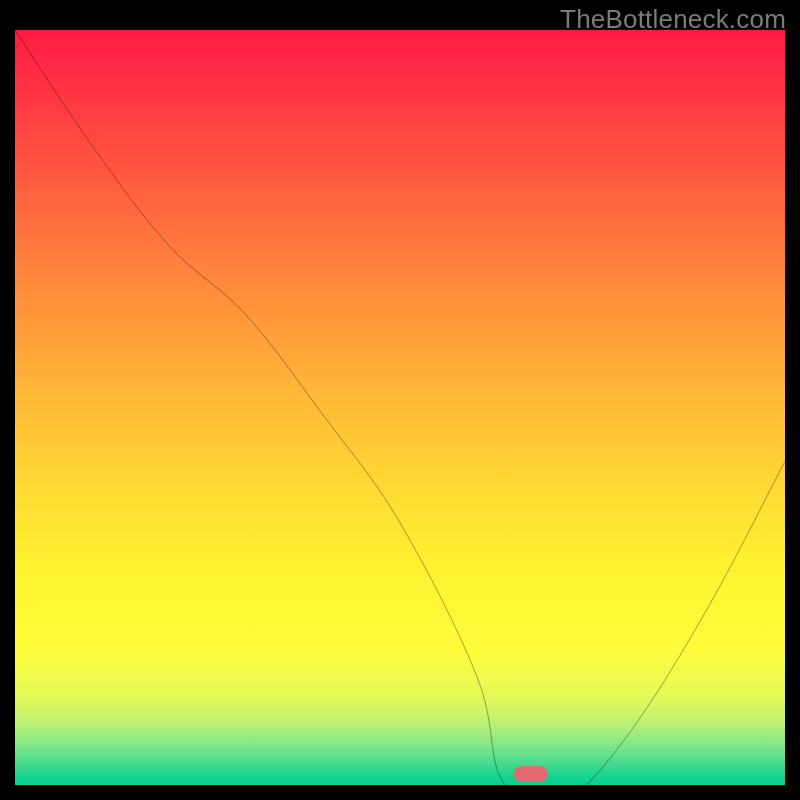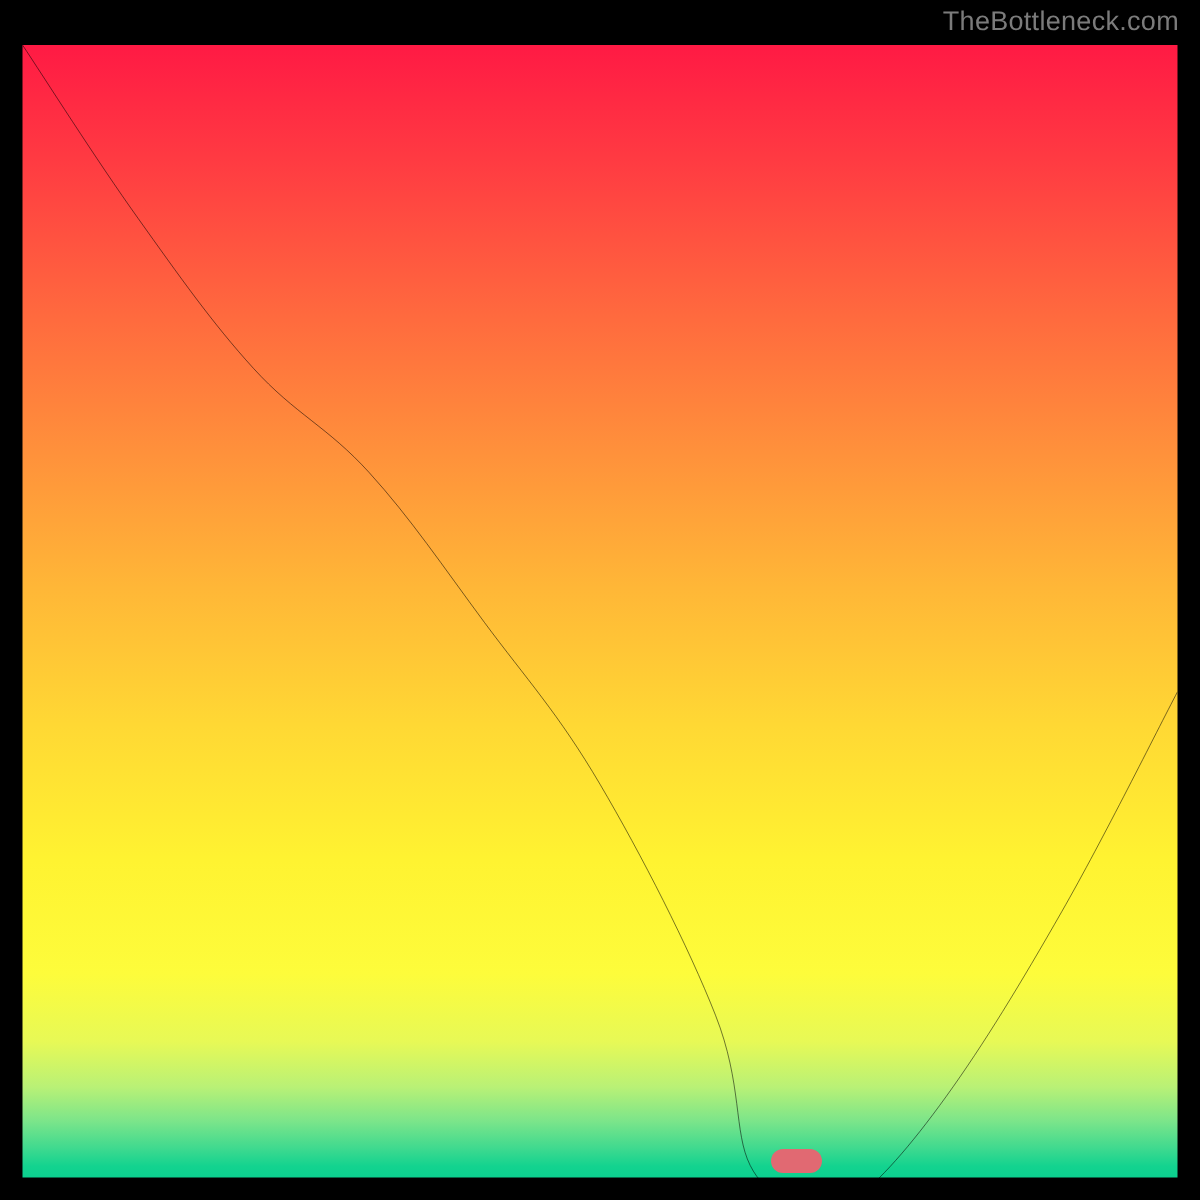--- a/index.html
+++ b/index.html
@@ -47,21 +47,21 @@
     height: 16px;
     background: #e16972;
     border-radius: 8px;
     transform: translate(-50%, -50%);
   }
   .watermark {
     position: absolute;
     right: 14px;
     top: 4px;
     font-family: Arial, Helvetica, sans-serif;
-    font-size: 18px;
+    font-size: 26px;
     color: #7b7b7b;
     letter-spacing: 0.2px;
   }
 </style>
 </head>
 <body>
 
 <div class="watermark">TheBottleneck.com</div>
 
 <div class="chart-area">

